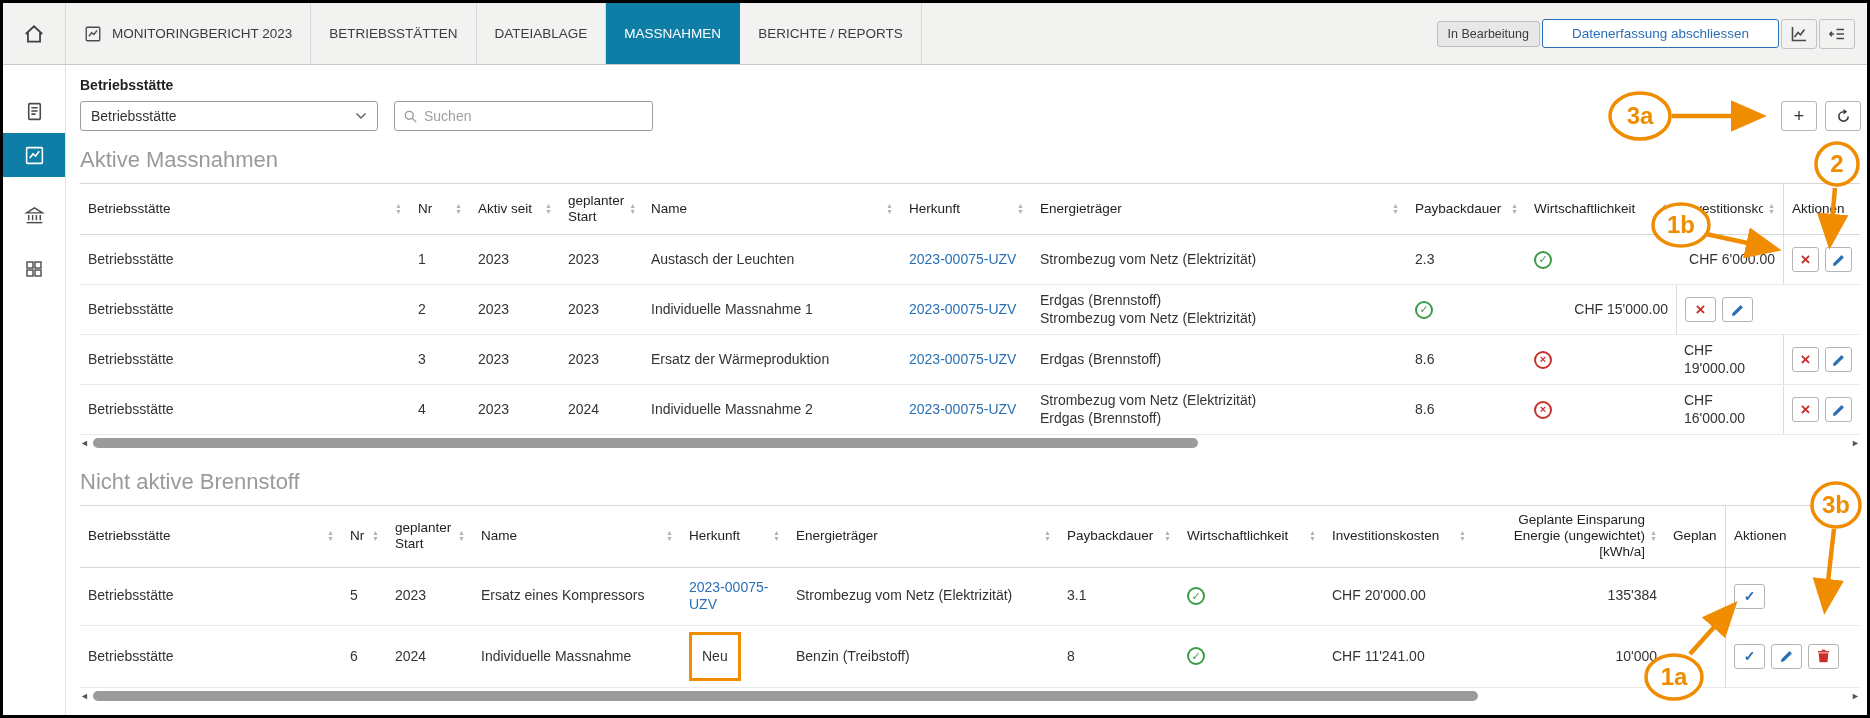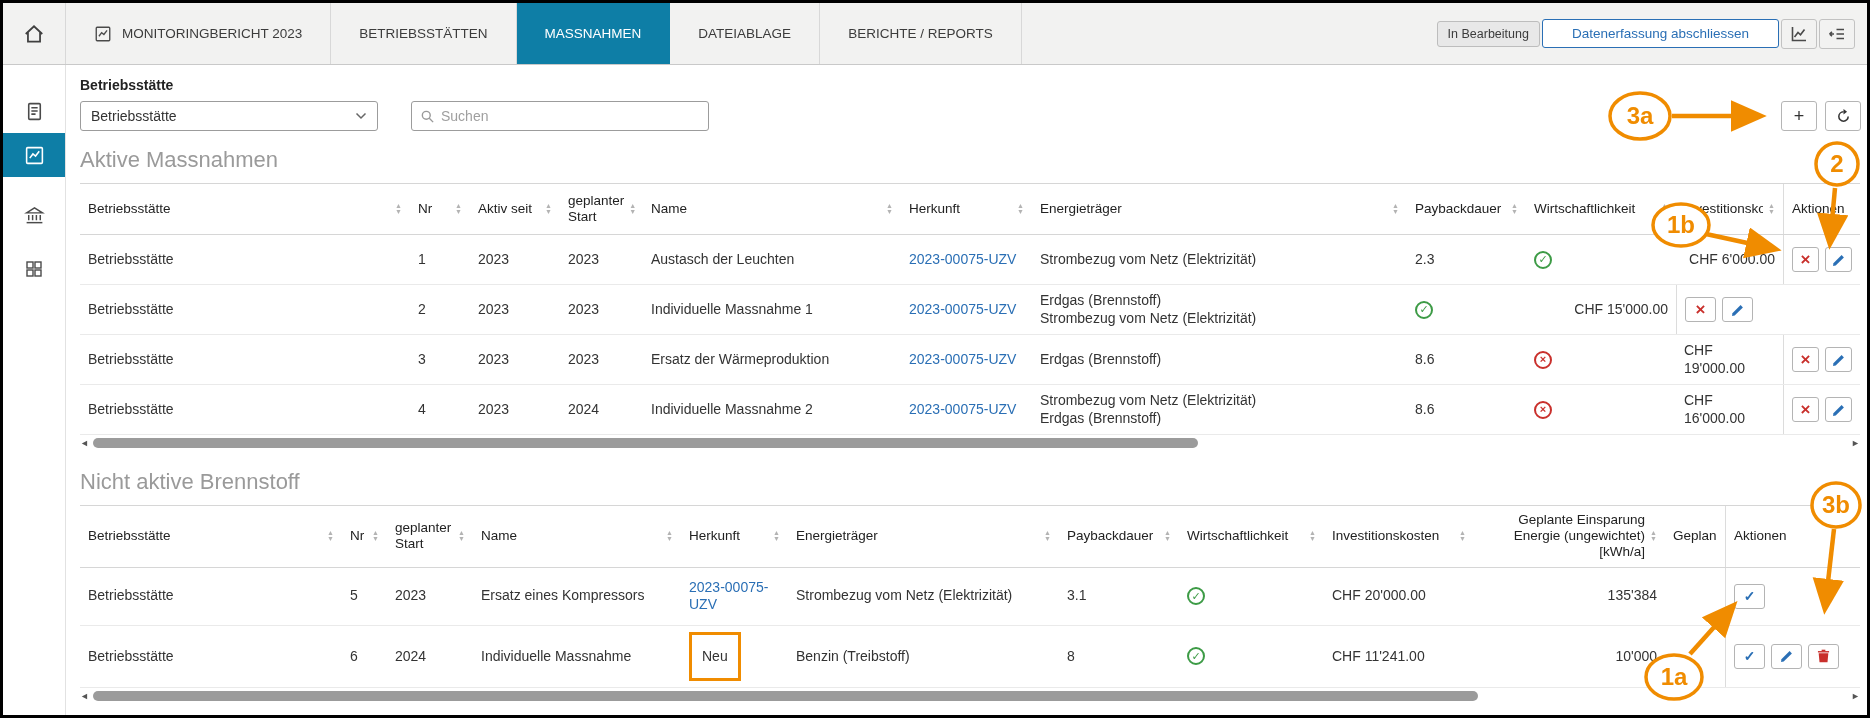--- a/index.html
+++ b/index.html
@@ -6,21 +6,21 @@
   html, body { width: 1870px; height: 718px; }
   body { font-family: "Liberation Sans", "DejaVu Sans", sans-serif; background: #fff; }
 
   .frame { position: relative; width: 1870px; height: 718px; border: 3px solid #000;
            background: #fff; display: flex; flex-direction: column; overflow: hidden; }
 
   
   .topbar { flex: 0 0 62px; background: #f2f2f1; border-bottom: 1px solid #c9c9c9;
             display: flex; align-items: stretch; }
   .home-tile { flex: 0 0 62px; display: flex; align-items: center; justify-content: center; cursor: pointer; }
-  .tab { display: flex; align-items: center; gap: 10px; padding: 0 28px; font-size: 13.5px;
+  .tab { display: flex; align-items: center; gap: 10px; padding: 0 18px; font-size: 13.5px;
          color: #3c3c3c; border-right: 1px solid #d8d8d8; cursor: pointer; white-space: nowrap; }
   .tab.first { border-left: 1px solid #d8d8d8; }
   .tab.active { background: #0e7ea6; color: #fff; border-right-color: #0e7ea6; }
   .topbar-right { margin-left: auto; display: flex; align-items: center; gap: 2px; padding-right: 12px; }
   .status-badge { background: #e8e8e8; border: 1px solid #bdbdbd; border-radius: 3px;
                   padding: 5px 10px; font-size: 12.5px; color: #3c3c3c; }
   .finish-btn { background: #fff; border: 1px solid #2a6fb5; color: #2a6fb5; border-radius: 3px;
                 padding: 6px 29px; font-size: 13.5px; cursor: pointer; font-family: inherit; }
   .icon-btn { width: 36px; height: 30px; border: 1px solid #c2c2c2; border-radius: 3px;
               background: transparent; display: flex; align-items: center; justify-content: center; cursor: pointer; }
@@ -33,22 +33,22 @@
   .side-item.active { background: #0e7ea6; }
   .mt16 { margin-top: 16px; } .mt10 { margin-top: 10px; }
 
   .main { flex: 1; padding: 12px 0 0 14px; position: relative; overflow: hidden; }
   .group-label { font-size: 14px; font-weight: bold; color: #222; }
 
   .filter-row { display: flex; align-items: center; margin-top: 8px; }
   .select-box { width: 298px; height: 30px; border: 1px solid #9c9c9c; border-radius: 3px; background: #fff;
                 display: flex; align-items: center; justify-content: space-between; padding: 0 10px;
                 font-size: 14px; color: #333; cursor: pointer; }
-  .search-box { width: 298px; height: 30px; border: 1px solid #9c9c9c; border-radius: 3px;
-                margin-left: 33px; display: flex; align-items: center; background: #fff; }
+  .search-box { width: 259px; height: 30px; border: 1px solid #9c9c9c; border-radius: 3px;
+                margin-left: 16px; display: flex; align-items: center; background: #fff; }
   .search-box svg { margin: 0 6px 0 8px; flex: 0 0 auto; }
   .search-box input { border: none; outline: none; flex: 1; font-size: 14px; font-family: inherit;
                       color: #333; height: 100%; background: transparent; }
   .search-box input::placeholder { color: #9f9f9f; }
   .toolbar-right { margin-left: auto; display: flex; gap: 8px; margin-right: 6px; }
   .tool-btn { width: 36px; height: 30px; border: 1px solid #b5b5b5; border-radius: 3px; background: #fff;
               display: flex; align-items: center; justify-content: center; cursor: pointer;
               font-size: 18px; color: #333; font-family: inherit; }
 
   .section-title { font-size: 22px; font-weight: 400; color: #9a9a9a; margin: 16px 0 10px; }
@@ -113,25 +113,25 @@
     <div class="tab first">
       <svg width="18" height="18" viewBox="0 0 20 20" fill="none" stroke="#4a4a4a" stroke-width="1.5">
         <rect x="2.5" y="2.5" width="15" height="15" rx="1"></rect>
           <path d="M5.5 12.5 L8.5 8.5 L11 10.5 L14.5 6"></path>
       </svg>
       <span>MONITORINGBERICHT 2023</span>
     </div>
     <div class="tab">
       <span>BETRIEBSSTÄTTEN</span>
     </div>
+    <div class="tab">
+      <span>DATEIABLAGE</span>
+    </div>
     <div class="tab active">
       <span>MASSNAHMEN</span>
-    </div>
-    <div class="tab">
-      <span>DATEIABLAGE</span>
     </div>
     <div class="tab">
       <span>BERICHTE / REPORTS</span>
     </div>
     <div class="topbar-right">
       <span class="status-badge">In Bearbeitung</span>
       <button class="finish-btn">Datenerfassung abschliessen</button>
       <span class="icon-btn">
         <svg width="22" height="20" viewBox="0 0 20 20" fill="none" stroke="#4a4a4a" stroke-width="1.6">
           <path d="M3.5 3 V16.5 H17"></path>

